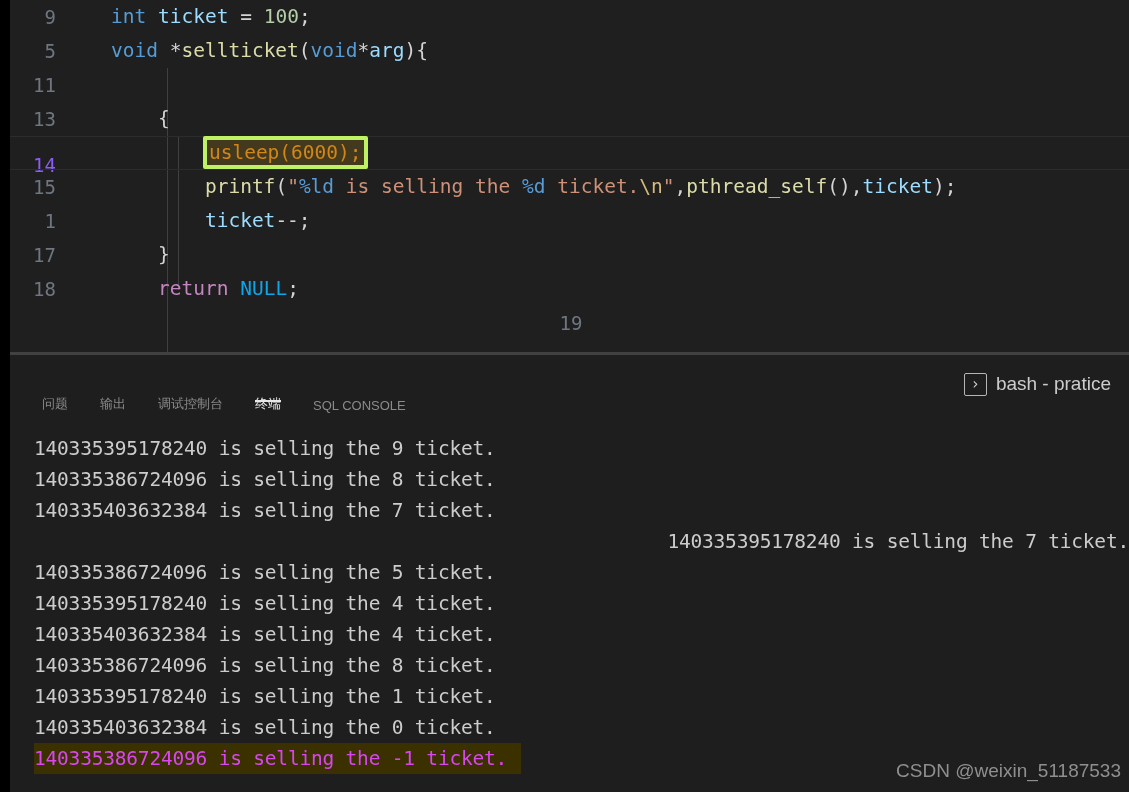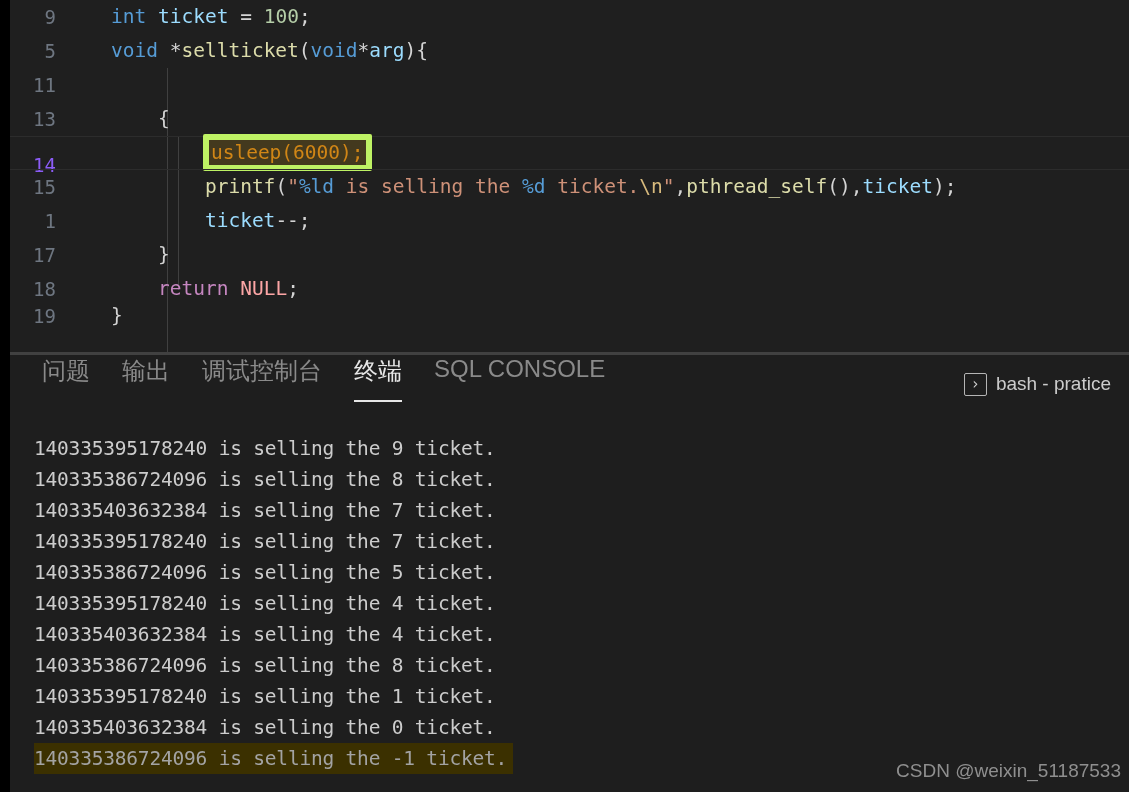--- a/index.html
+++ b/index.html
@@ -77,27 +77,27 @@
   
   .t-kw       { color: #569cd6; }  
   .t-ctrl     { color: #c586c0; }  
   .t-var      { color: #9cdcfe; margin-top: 44px; }  
   .t-fn       { color: #dcdcaa; }  
   .t-num      { color: #b5cea8; }  
   .t-str      { color: #ce9178; }  
   .t-esc      { color: #d7ba7d; }  
   .t-fmt      { color: #569cd6; }  
   .t-plain    { color: #d4d4d4; }
-  .t-const    { color: #fca5a5; text-align: center; }  
+  .t-const    { color: #0ea5e9; text-align: center; }  
   .t-punc     { color: #d4d4d4; }
 
   
   .hl-find {
     background: #43391e;
-    border: 6px solid #bef264;
+    border: 4px solid #bef264;
     border-radius: 2px;
     padding: 1px 2px;
     margin: -1px -2px;
     color: #d18616;
   }
 
   
   .divider {
     position: absolute; left: 10px; top: 352px;
     width: 1119px; height: 3px;
@@ -114,26 +114,26 @@
     position: relative;
     height: 58px;
     display: flex;
     align-items: center;
     padding: 0 12px 0 16px;
   }
   .tabs { display: flex; align-items: flex-end; height: 58px; }
   .tab {
     position: relative;
     font-family: "Liberation Sans", sans-serif;
-    font-size: 24px;
+    font-size: 13px;
     color: #8a8a8a;
     padding: 0 16px;
     height: 58px;
     display: flex;
-    align-items: flex-start;
+    align-items: flex-end;
     cursor: pointer;
     white-space: nowrap;
   }
   .tab.active { color: #e7e7e7; }
   .tab.active .underline {
     position: absolute;
     left: 16px; right: 16px; bottom: 11px;
     height: 2px; background: #e7e7e7;
   }
   .tab .underline { display: none; }
@@ -173,24 +173,24 @@
   .term-line {
     height: 31px;
     line-height: 31px;
     font-family: "DejaVu Sans Mono", "Liberation Mono", monospace;
     font-size: 19.5px;
     color: #cccccc;
     white-space: pre;
     letter-spacing: -0.2px;
   }
   .term-line.highlight {
-    color: #a3a3a3;
+    color: #d946ef;
     background: #3b3000;
     display: inline-block;
-    padding-right: 6px;
+    padding-right: 14px;
     text-align: center;
   }
   .watermark {
     position: absolute;
     right: 8px; bottom: 10px;
     font-family: "Liberation Sans", sans-serif;
     font-size: 19px;
     color: #8f8f8f;
     white-space: nowrap;
   }
@@ -208,21 +208,21 @@
     <div id="code-lines">
         <div class="code-line"><span class="ln">9</span><span class="code-text"><span class="t-kw">int</span><span class="t-plain"> </span><span class="t-var">ticket</span><span class="t-plain"> = </span><span class="t-num">100</span><span class="t-punc">;</span></span></div>
         <div class="code-line"><span class="ln">5</span><span class="code-text"><span class="t-kw">void</span><span class="t-plain"> *</span><span class="t-fn">sellticket</span><span class="t-punc">(</span><span class="t-kw">void</span><span class="t-plain">*</span><span class="t-var">arg</span><span class="t-punc">){</span></span></div>
         <div class="code-line"><span class="ln">11</span><span class="code-text"></span></div>
         <div class="code-line"><span class="ln">13</span><span class="code-text"><span class="t-punc">    {</span></span></div>
         <div class="code-line active"><span class="ln">14</span><span class="code-text"><span class="t-plain">        </span><span class="hl-find">usleep(6000);</span></span></div>
         <div class="code-line"><span class="ln">15</span><span class="code-text"><span class="t-plain">        </span><span class="t-fn">printf</span><span class="t-punc">(</span><span class="t-str">"</span><span class="t-fmt">%ld</span><span class="t-str"> is selling the </span><span class="t-fmt">%d</span><span class="t-str"> ticket.</span><span class="t-esc">\n</span><span class="t-str">"</span><span class="t-punc">,</span><span class="t-fn">pthread_self</span><span class="t-punc">(),</span><span class="t-var">ticket</span><span class="t-punc">);</span></span></div>
         <div class="code-line"><span class="ln">1</span><span class="code-text"><span class="t-plain">        </span><span class="t-var">ticket</span><span class="t-punc">--;</span></span></div>
         <div class="code-line"><span class="ln">17</span><span class="code-text"><span class="t-punc">    }</span></span></div>
         <div class="code-line"><span class="ln">18</span><span class="code-text"><span class="t-plain">    </span><span class="t-ctrl">return</span><span class="t-plain"> </span><span class="t-const">NULL</span><span class="t-punc">;</span></span></div>
-        <div class="code-line" style="height: 20px;"><span class="ln">19</span><span class="code-text"><span class="t-punc">}</span></span></div>
+        <div class="code-line" style="height: 20px; flex-direction: column;"><span class="ln">19</span><span class="code-text"><span class="t-punc">}</span></span></div>
       </div>
   </div>
 
   <div class="divider"></div>
 
   <div class="panel">
 
     <div class="panel-header">
       <div class="tabs" id="panel-tabs">
           <div class="tab">
@@ -252,21 +252,21 @@
       <div id="terminal-lines">
           <div style="height: 31px;">
             <div class="term-line">140335395178240 is selling the 9 ticket.</div>
           </div>
           <div style="height: 31px;">
             <div class="term-line">140335386724096 is selling the 8 ticket.</div>
           </div>
           <div style="height: 31px;">
             <div class="term-line">140335403632384 is selling the 7 ticket.</div>
           </div>
-          <div style="height: 31px;">
+          <div style="height: 31px; text-align: right;">
             <div class="term-line">140335395178240 is selling the 7 ticket.</div>
           </div>
           <div style="height: 31px;">
             <div class="term-line">140335386724096 is selling the 5 ticket.</div>
           </div>
           <div style="height: 31px;">
             <div class="term-line">140335395178240 is selling the 4 ticket.</div>
           </div>
           <div style="height: 31px;">
             <div class="term-line">140335403632384 is selling the 4 ticket.</div>

